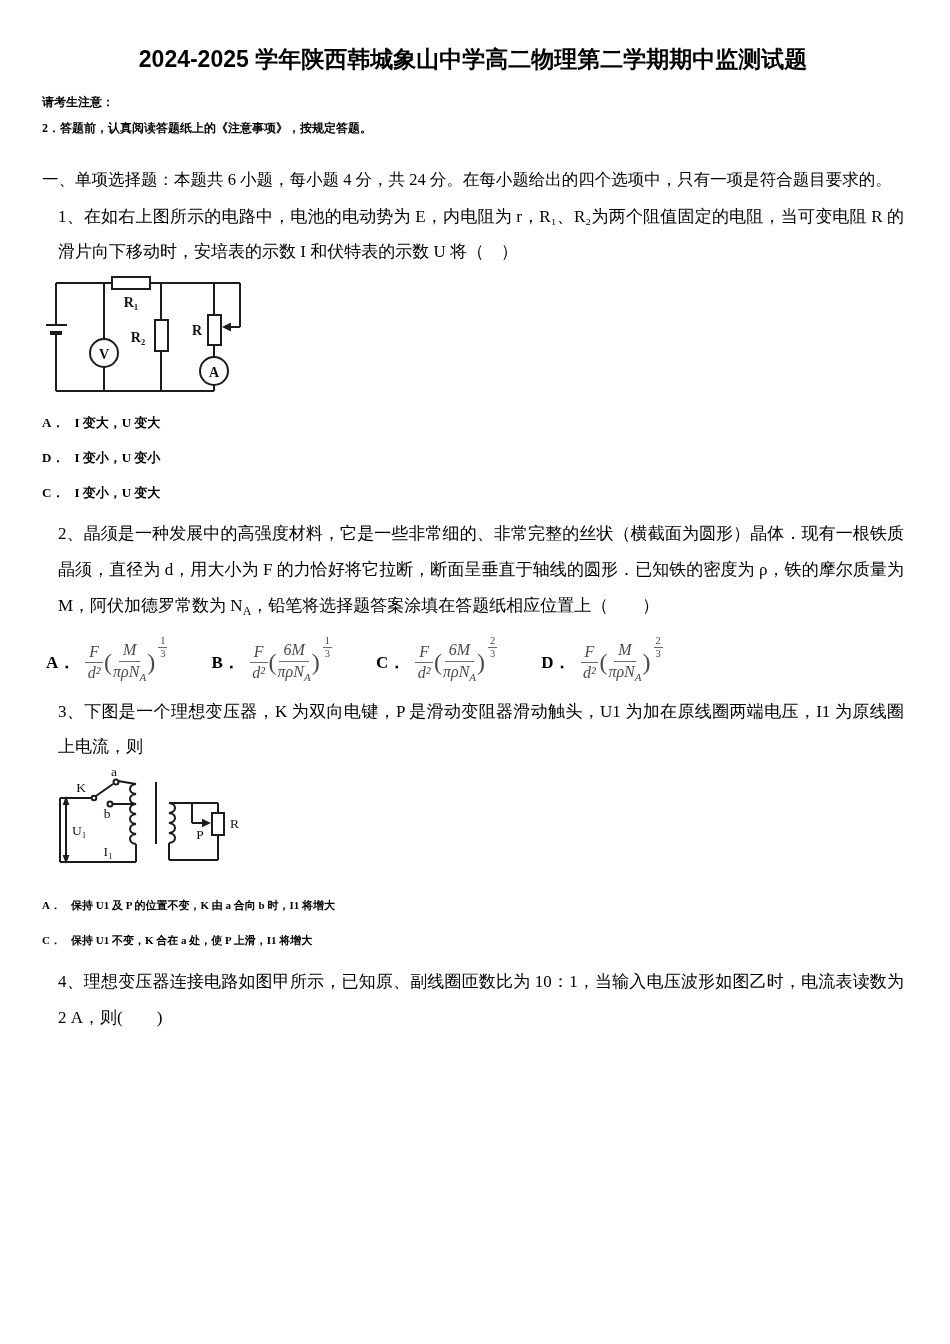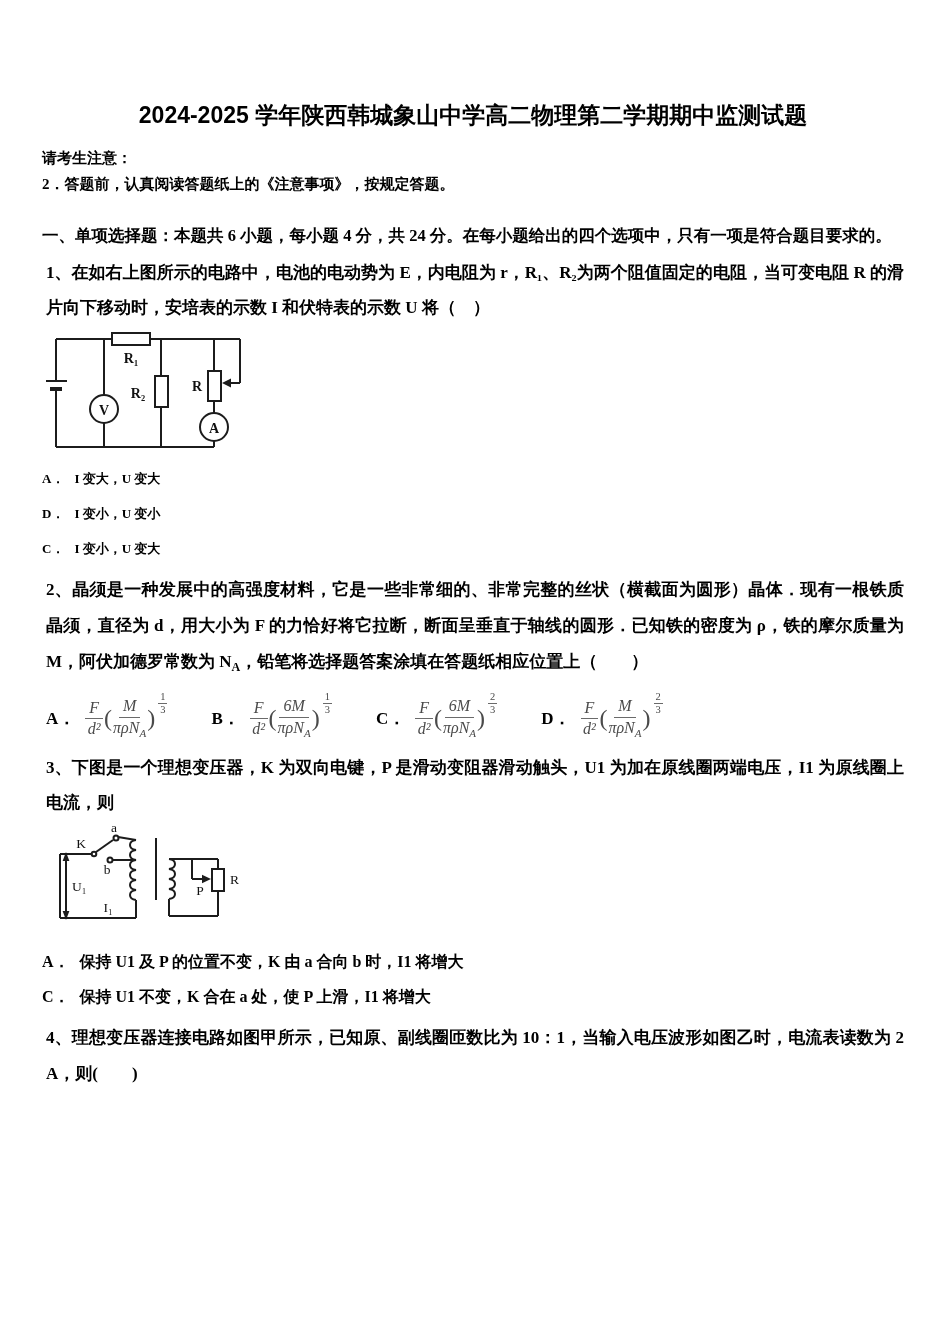--- a/index.html
+++ b/index.html
@@ -2,39 +2,39 @@
 <html><head>
 <meta charset="utf-8">
 <style>
   html, body { margin: 0; padding: 0; }
   body {
     width: 950px; height: 1344px;
     background: #ffffff; color: #000;
     overflow: hidden;
     font-family: "Liberation Serif", "DejaVu Serif", serif;
   }
-  .page { padding: 100px 46px 0 42px; }
+  .page { padding: 44px 46px 0 42px; }
   .title {
     margin: 0; text-align: center;
     font-size: 23px; font-weight: bold;
     font-family: "Liberation Sans", "DejaVu Sans", sans-serif;
   }
-  .notice { margin-top: 14px; font-size: 15px; font-weight: bold; line-height: 26px; }
+  .notice { margin-top: 14px; font-size: 12px; font-weight: bold; line-height: 26px; }
   .notice p { margin: 0; text-align: justify; }
   .section-heading {
-    margin: 26px 0 0 0; font-size: 16.5px; font-weight: bold; line-height: 26px;
+    margin: 26px 0 0 0; font-size: 16.5px; font-weight: normal; line-height: 26px;
     text-align: justify;
   }
-  .qtext { margin: 6px 0 0 4px; font-size: 17px; font-weight: bold; line-height: 35px; text-align: justify; }
+  .qtext { margin: 6px 0 0 16px; font-size: 17px; font-weight: normal; line-height: 35px; text-align: justify; }
   .fig { margin: 6px 0 4px 4px; }
   .fig2 { margin: 4px 0 2px 12px; }
   .opts { margin: 2px 0 0 0; }
   .opt { font-size: 13px; font-weight: bold; line-height: 35px; white-space: nowrap; }
   .opt .lab { margin-right: 10px; }
-  .opt3 { font-size: 16px; }
+  .opt3 { font-size: 11px; }
   svg { display: block; }
   .wire { stroke: #1c1c1c; stroke-width: 2; fill: none; }
   .wire-thick { stroke: #1c1c1c; stroke-width: 4; fill: none; }
   .comp { stroke: #1c1c1c; stroke-width: 2; fill: #ffffff; }
   .arrowhead { fill: #1c1c1c; stroke: none; }
   .svglabel { font-family: "Liberation Serif", "DejaVu Serif", serif; font-weight: bold; font-size: 14px; fill: #111; }
   .svglabel2 { font-family: "Liberation Serif", "DejaVu Serif", serif; font-size: 13.5px; fill: #111; }
   
   .formula-row { display: flex; align-items: center; gap: 44px; margin: 12px 0 10px 4px; }
   .f-opt { display: flex; align-items: center; }

